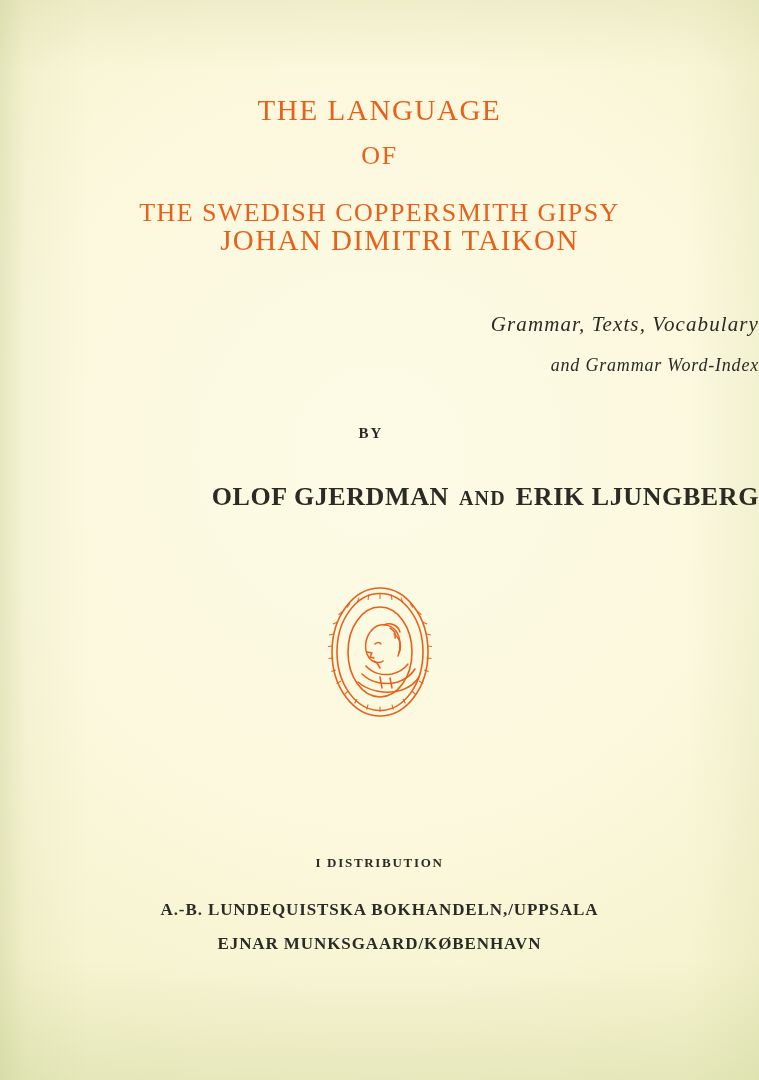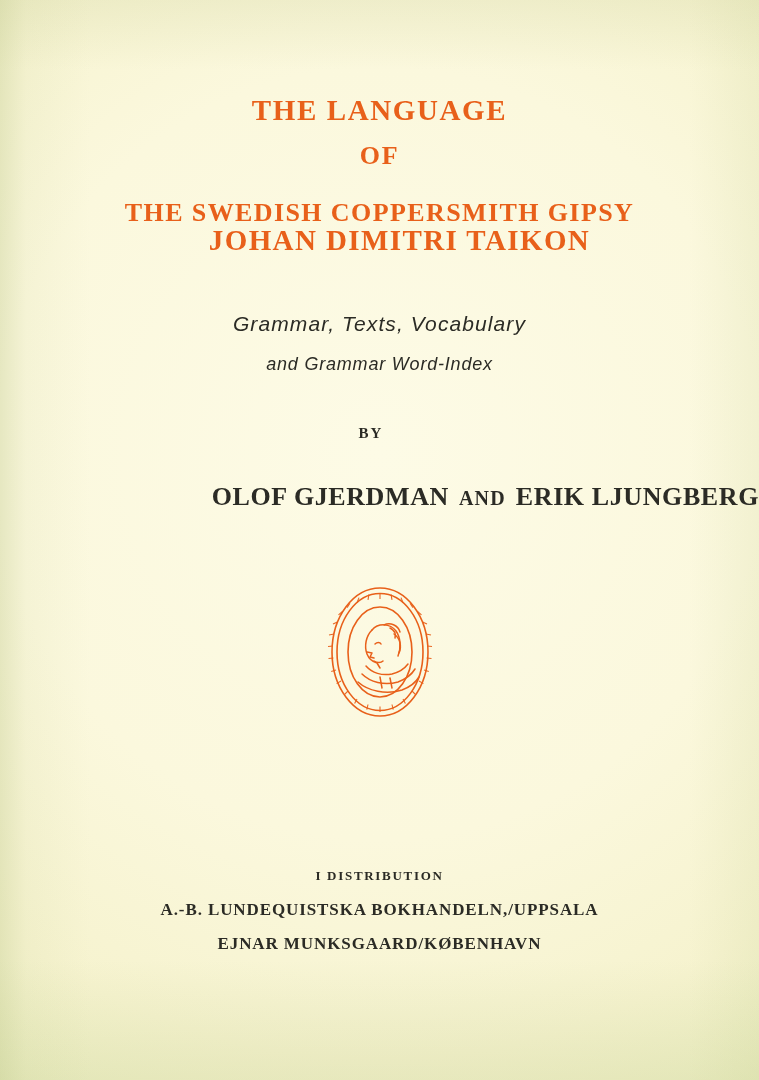--- a/index.html
+++ b/index.html
@@ -44,37 +44,37 @@
   .title-block {
     position: absolute;
     top: 96px;
     left: 0;
     right: 0;
     text-align: center;
   }
   .title-line {
     color: #e8601a;
     font-family: "Liberation Serif", serif;
-    font-weight: bold;
+    font-weight: normal;
     letter-spacing: 1.6px;
     line-height: 1.0;
   }
   .title-1 { font-size: 29px; margin-bottom: 18px; }
   .title-2 { font-size: 26px; margin-bottom: 31px; }
   .title-3 { font-size: 26px; letter-spacing: 1.4px; }
   .title-4 { font-size: 29px; letter-spacing: 1.4px; margin-left: 40px; }
 
   .subtitle-block {
     position: absolute;
     top: 312px;
     left: 0;
     right: 0;
-    text-align: center;
-    color: #2b2b25;
-    font-family: Liberation Sans, sans-serif;
+    text-align: right;
+    color: #2b2b25;
+    font-family: Liberation Serif, serif;
     font-style: italic;
   }
   .subtitle-1 {
     font-size: 21px;
     letter-spacing: 1.1px;
     margin-bottom: 18px;
   }
   .subtitle-2 {
     font-size: 18px;
     letter-spacing: 0.8px;
@@ -125,21 +125,21 @@
     left: 0;
     right: 0;
     text-align: center;
     color: #2b2b25;
     font-family: "Liberation Serif", serif;
     font-weight: bold;
   }
   .imprint-1 {
     font-size: 13px;
     letter-spacing: 1.7px;
-    margin-bottom: 16px;
+    margin-bottom: 29px;
   }
   .imprint-2 {
     font-size: 17px;
     letter-spacing: 0.9px;
   }
   .imprint-3 {
     font-size: 17px;
     letter-spacing: 0.9px;
     margin-top: 14px;
   }

